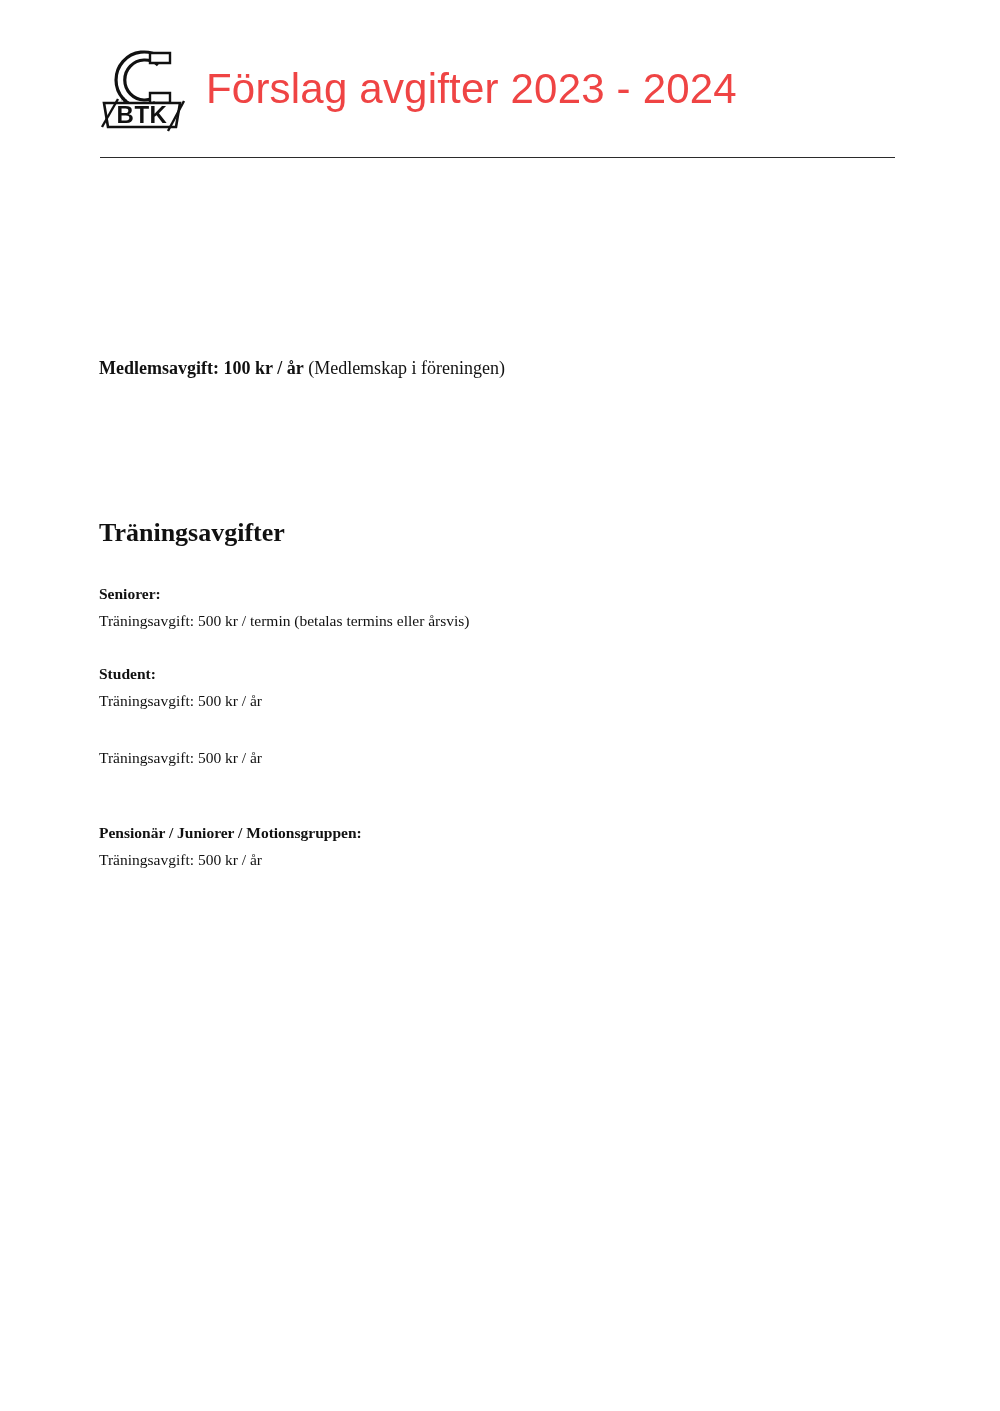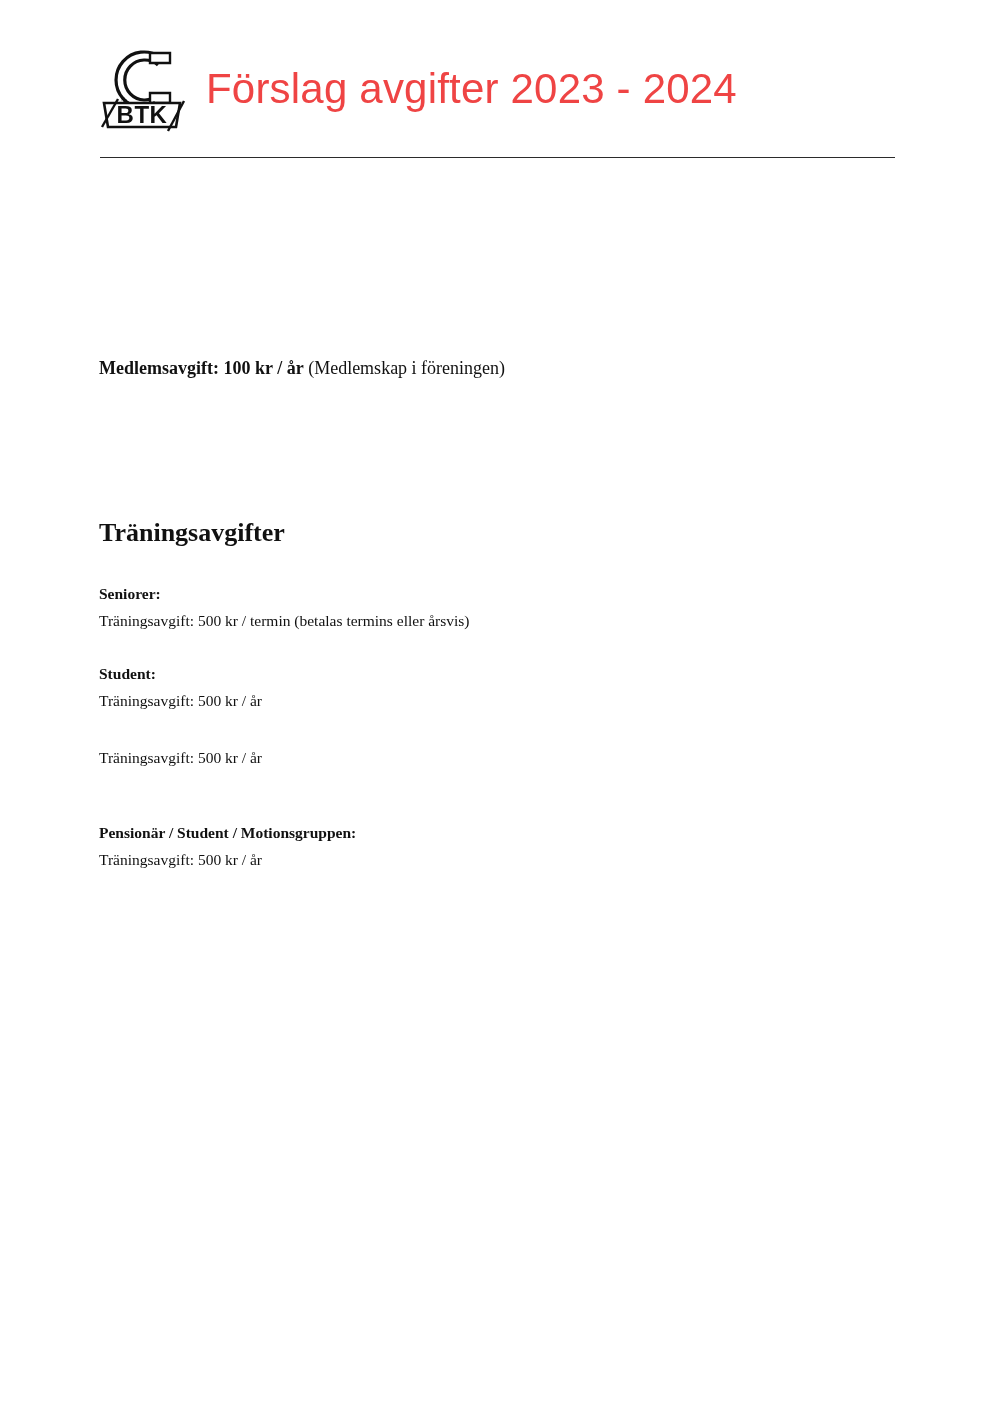--- a/index.html
+++ b/index.html
@@ -158,17 +158,17 @@
   <div class="fee-group g1">
     <p class="label">Student:</p>
     <p class="value">Träningsavgift: 500 kr / år</p>
   </div>
 
   <div class="fee-group g2">
     <p class="value">Träningsavgift: 500 kr / år</p>
   </div>
 
   <div class="fee-group g3">
-    <p class="label">Pensionär / Student / Motionsgruppen:</p>
+    <p class="label">Pensionär / Juniorer / Motionsgruppen:</p>
     <p class="value">Träningsavgift: 500 kr / år</p>
   </div>
 
 </div>
 
 </body></html>

